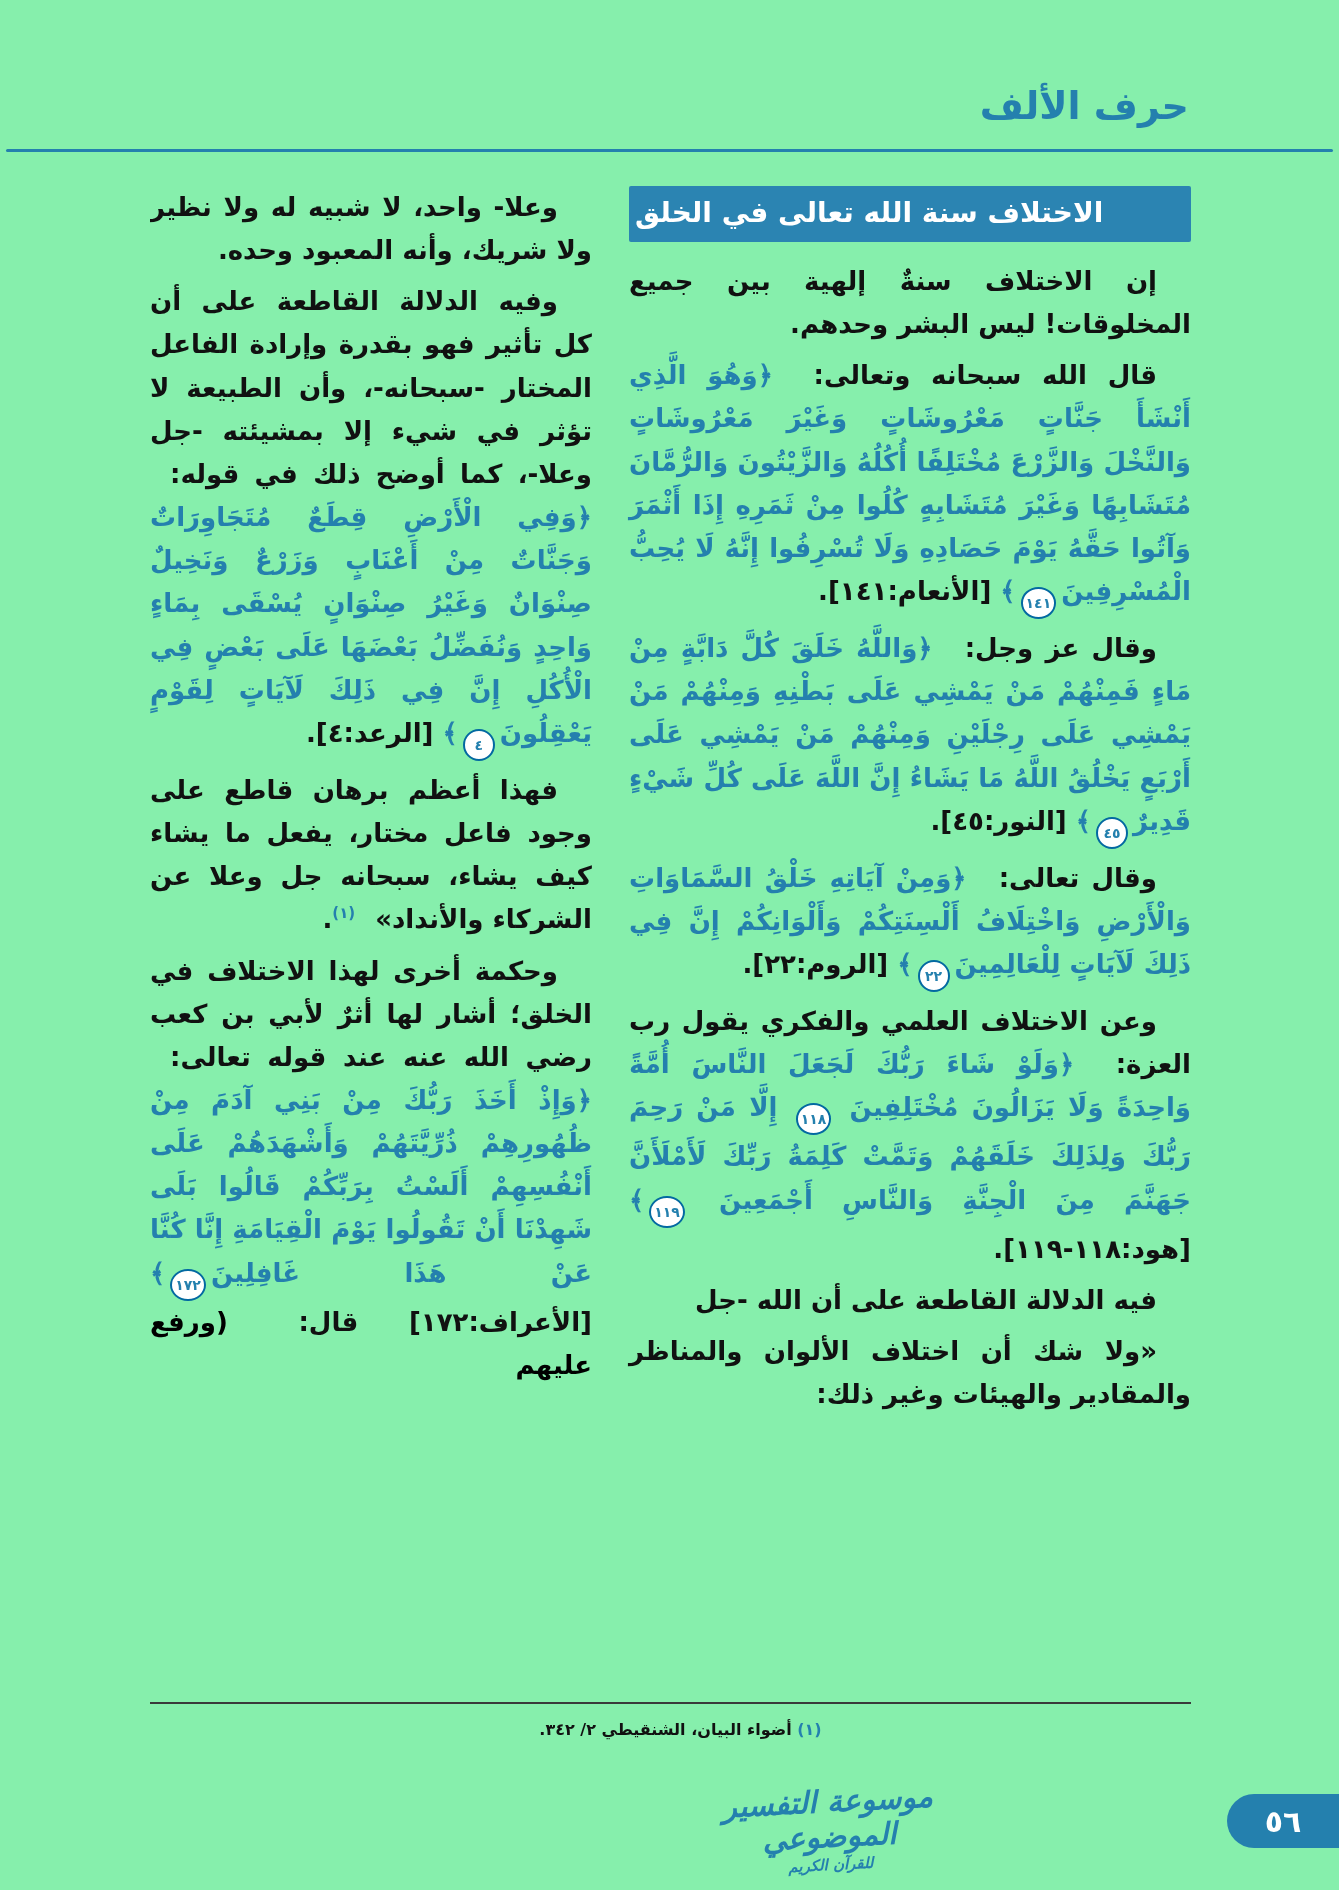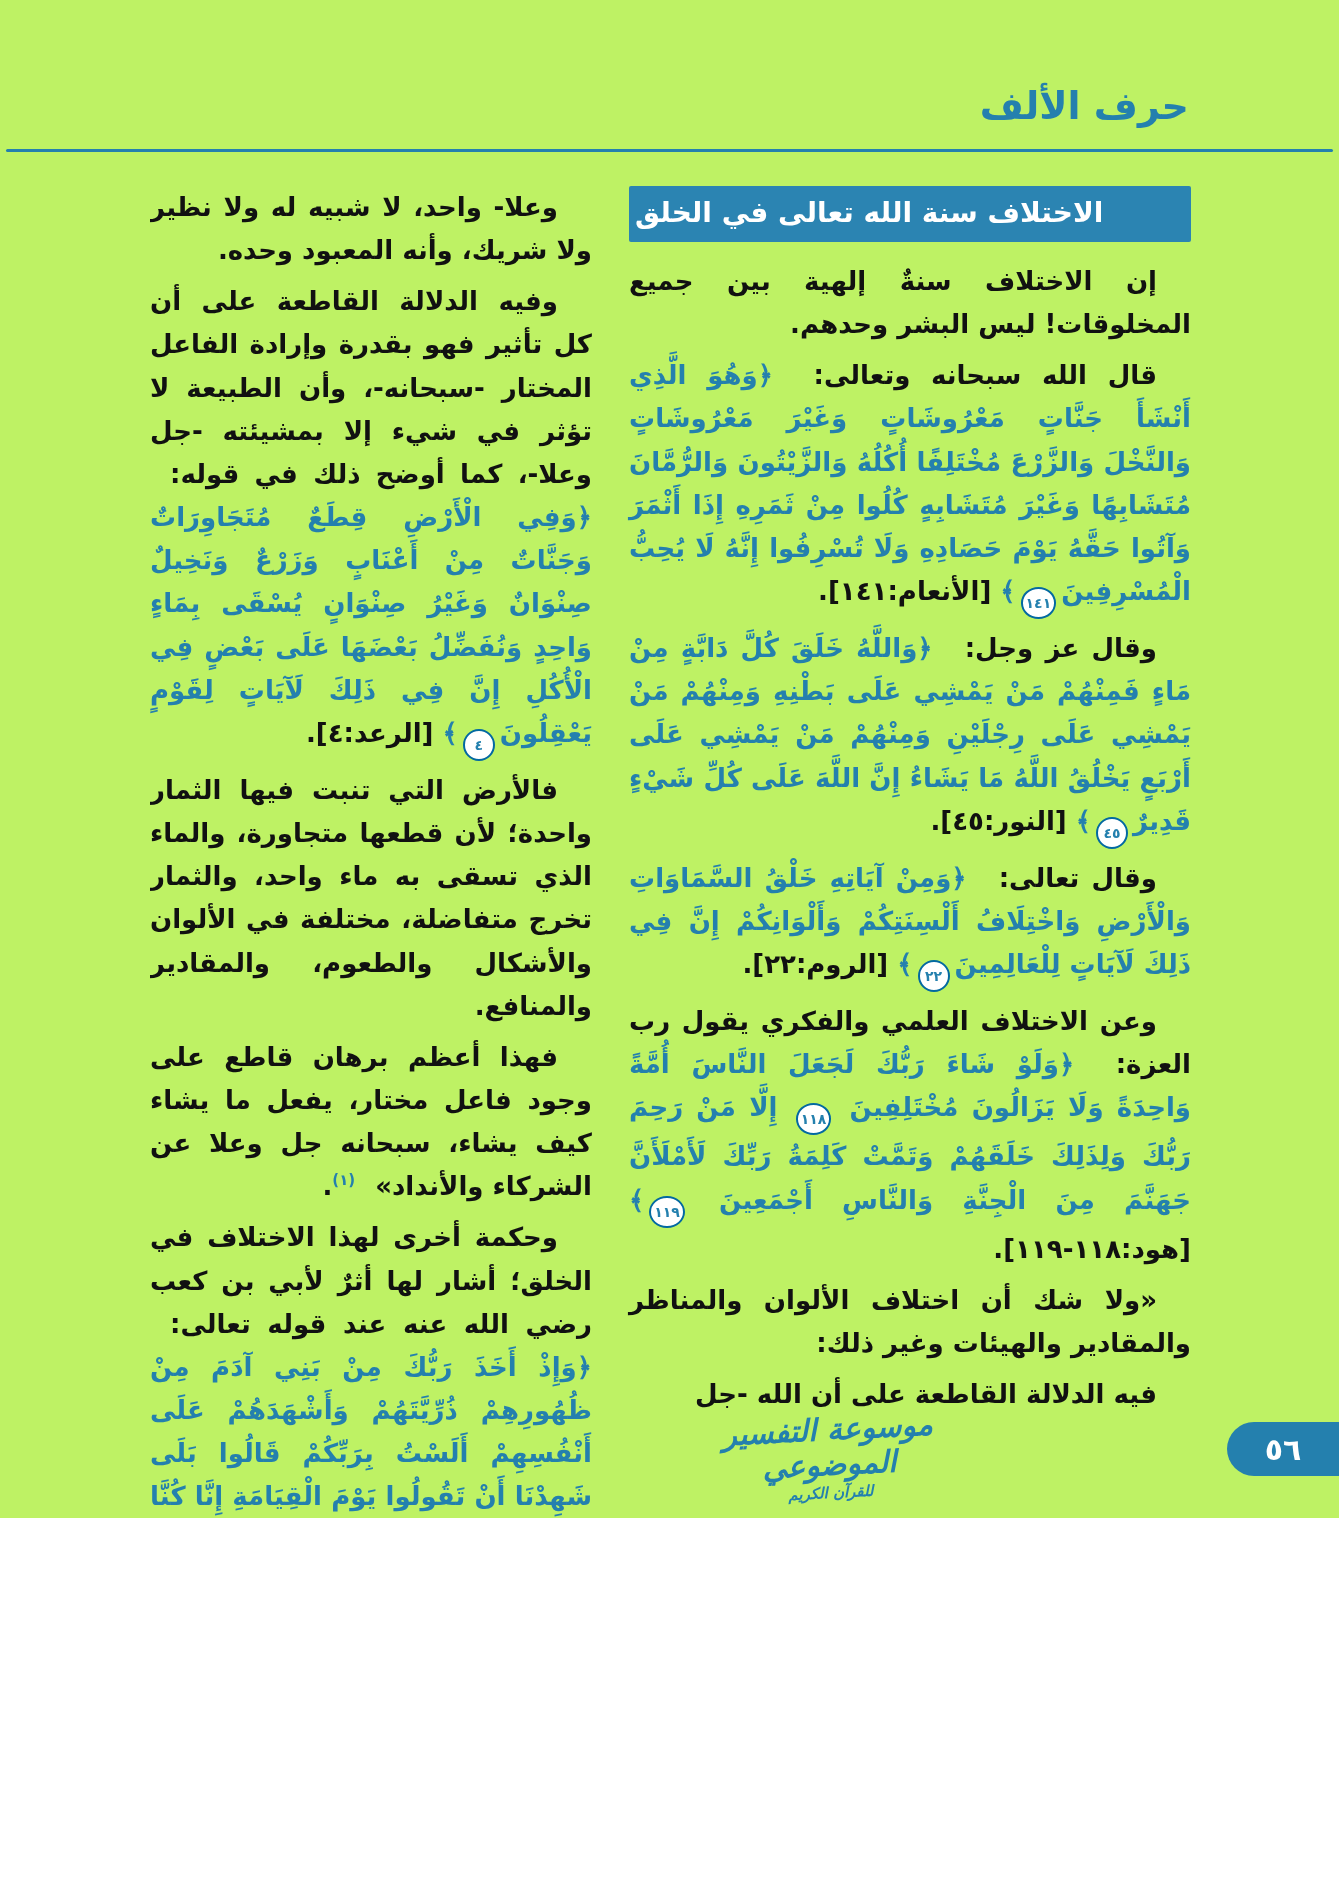--- a/index.html
+++ b/index.html
@@ -5,23 +5,23 @@
   * { box-sizing: border-box; }
   html, body {
     margin: 0; padding: 0;
     width: 1339px; height: 1890px;
     background: #ffffff;
     font-family: "DejaVu Sans", sans-serif;
     direction: rtl;
   }
   .page {
     position: relative;
-    width: 1339px; height: 1518px;
+    width: 1339px; height: 1890px;
     overflow: hidden;
-    background: #bef264;
+    background: #86efac;
     text-decoration: underline;
   }
   .page-header {
     position: absolute;
     top: 84px; right: 150px;
     font-size: 38px;
     font-weight: 700;
     color: #2480ae;
   }
   .header-rule {
@@ -150,30 +150,29 @@
   <div class="content">
 
     <div class="col-right">
       <div class="section-title">الاختلاف سنة الله تعالى في الخلق</div>
       <div>
           <p class="para"><span class="run-normal">إن الاختلاف سنةٌ إلهية بين جميع المخلوقات! ليس البشر وحدهم.</span></p>
           <p class="para"><span class="run-normal">قال الله سبحانه وتعالى: </span><span class="run-quran">﴿وَهُوَ الَّذِي أَنْشَأَ جَنَّاتٍ مَعْرُوشَاتٍ وَغَيْرَ مَعْرُوشَاتٍ وَالنَّخْلَ وَالزَّرْعَ مُخْتَلِفًا أُكُلُهُ وَالزَّيْتُونَ وَالرُّمَّانَ مُتَشَابِهًا وَغَيْرَ مُتَشَابِهٍ كُلُوا مِنْ ثَمَرِهِ إِذَا أَثْمَرَ وَآتُوا حَقَّهُ يَوْمَ حَصَادِهِ وَلَا تُسْرِفُوا إِنَّهُ لَا يُحِبُّ الْمُسْرِفِينَ</span><span class="run-ayah">١٤١</span><span class="run-quran">﴾</span><span class="run-ref"> [الأنعام:١٤١].</span></p>
           <p class="para"><span class="run-normal">وقال عز وجل: </span><span class="run-quran">﴿وَاللَّهُ خَلَقَ كُلَّ دَابَّةٍ مِنْ مَاءٍ فَمِنْهُمْ مَنْ يَمْشِي عَلَى بَطْنِهِ وَمِنْهُمْ مَنْ يَمْشِي عَلَى رِجْلَيْنِ وَمِنْهُمْ مَنْ يَمْشِي عَلَى أَرْبَعٍ يَخْلُقُ اللَّهُ مَا يَشَاءُ إِنَّ اللَّهَ عَلَى كُلِّ شَيْءٍ قَدِيرٌ</span><span class="run-ayah">٤٥</span><span class="run-quran">﴾</span><span class="run-ref"> [النور:٤٥].</span></p>
           <p class="para"><span class="run-normal">وقال تعالى: </span><span class="run-quran">﴿وَمِنْ آيَاتِهِ خَلْقُ السَّمَاوَاتِ وَالْأَرْضِ وَاخْتِلَافُ أَلْسِنَتِكُمْ وَأَلْوَانِكُمْ إِنَّ فِي ذَلِكَ لَآيَاتٍ لِلْعَالِمِينَ</span><span class="run-ayah">٢٢</span><span class="run-quran">﴾</span><span class="run-ref"> [الروم:٢٢].</span></p>
           <p class="para"><span class="run-normal">وعن الاختلاف العلمي والفكري يقول رب العزة: </span><span class="run-quran">﴿وَلَوْ شَاءَ رَبُّكَ لَجَعَلَ النَّاسَ أُمَّةً وَاحِدَةً وَلَا يَزَالُونَ مُخْتَلِفِينَ </span><span class="run-ayah">١١٨</span><span class="run-quran"> إِلَّا مَنْ رَحِمَ رَبُّكَ وَلِذَلِكَ خَلَقَهُمْ وَتَمَّتْ كَلِمَةُ رَبِّكَ لَأَمْلَأَنَّ جَهَنَّمَ مِنَ الْجِنَّةِ وَالنَّاسِ أَجْمَعِينَ </span><span class="run-ayah">١١٩</span><span class="run-quran">﴾</span><span class="run-ref"> [هود:١١٨-١١٩].</span></p>
+          <p class="para"><span class="run-normal">فيه الدلالة القاطعة على أن الله -جل</span></p>
           <p class="para"><span class="run-normal">«ولا شك أن اختلاف الألوان والمناظر والمقادير والهيئات وغير ذلك:</span></p>
-          <p class="para"><span class="run-normal">فيه الدلالة القاطعة على أن الله -جل</span></p>
         </div>
     </div>
 
     <div class="col-left">
       <div>
           <p class="para"><span class="run-normal">وعلا- واحد، لا شبيه له ولا نظير ولا شريك، وأنه المعبود وحده.</span></p>
           <p class="para"><span class="run-normal">وفيه الدلالة القاطعة على أن كل تأثير فهو بقدرة وإرادة الفاعل المختار -سبحانه-، وأن الطبيعة لا تؤثر في شيء إلا بمشيئته -جل وعلا-، كما أوضح ذلك في قوله: </span><span class="run-quran">﴿وَفِي الْأَرْضِ قِطَعٌ مُتَجَاوِرَاتٌ وَجَنَّاتٌ مِنْ أَعْنَابٍ وَزَرْعٌ وَنَخِيلٌ صِنْوَانٌ وَغَيْرُ صِنْوَانٍ يُسْقَى بِمَاءٍ وَاحِدٍ وَنُفَضِّلُ بَعْضَهَا عَلَى بَعْضٍ فِي الْأُكُلِ إِنَّ فِي ذَلِكَ لَآيَاتٍ لِقَوْمٍ يَعْقِلُونَ</span><span class="run-ayah">٤</span><span class="run-quran">﴾</span><span class="run-ref"> [الرعد:٤].</span></p>
-          <p class="para"><span class="run-normal">فالأرض التي تنبت فيها الثمار واحدة؛ لأن قطعها متجاورة، والماء الذي تسقى به ماء واحد، والثمار تخرج متفاضلة، مختلفة في الألوان والأشكال والطعوم، والمقادير والمنافع.</span></p>
           <p class="para"><span class="run-normal">فهذا أعظم برهان قاطع على وجود فاعل مختار، يفعل ما يشاء كيف يشاء، سبحانه جل وعلا عن الشركاء والأنداد»</span><span class="run-sup">(١)</span><span class="run-normal">.</span></p>
           <p class="para"><span class="run-normal">وحكمة أخرى لهذا الاختلاف في الخلق؛ أشار لها أثرٌ لأبي بن كعب رضي الله عنه عند قوله تعالى: </span><span class="run-quran">﴿وَإِذْ أَخَذَ رَبُّكَ مِنْ بَنِي آدَمَ مِنْ ظُهُورِهِمْ ذُرِّيَّتَهُمْ وَأَشْهَدَهُمْ عَلَى أَنْفُسِهِمْ أَلَسْتُ بِرَبِّكُمْ قَالُوا بَلَى شَهِدْنَا أَنْ تَقُولُوا يَوْمَ الْقِيَامَةِ إِنَّا كُنَّا عَنْ هَذَا غَافِلِينَ</span><span class="run-ayah">١٧٢</span><span class="run-quran">﴾</span><span class="run-ref"> [الأعراف:١٧٢]</span><span class="run-normal"> قال: </span><span class="run-bold">(ورفع عليهم</span></p>
         </div>
     </div>
 
   </div>
 
   <div class="footnote">
     <div class="footnote-rule"></div>
     <p class="footnote-text"><span class="run-fnref">(١) </span><span class="run-normal">أضواء البيان، الشنقيطي ٢/ ٣٤٢.</span></p>

